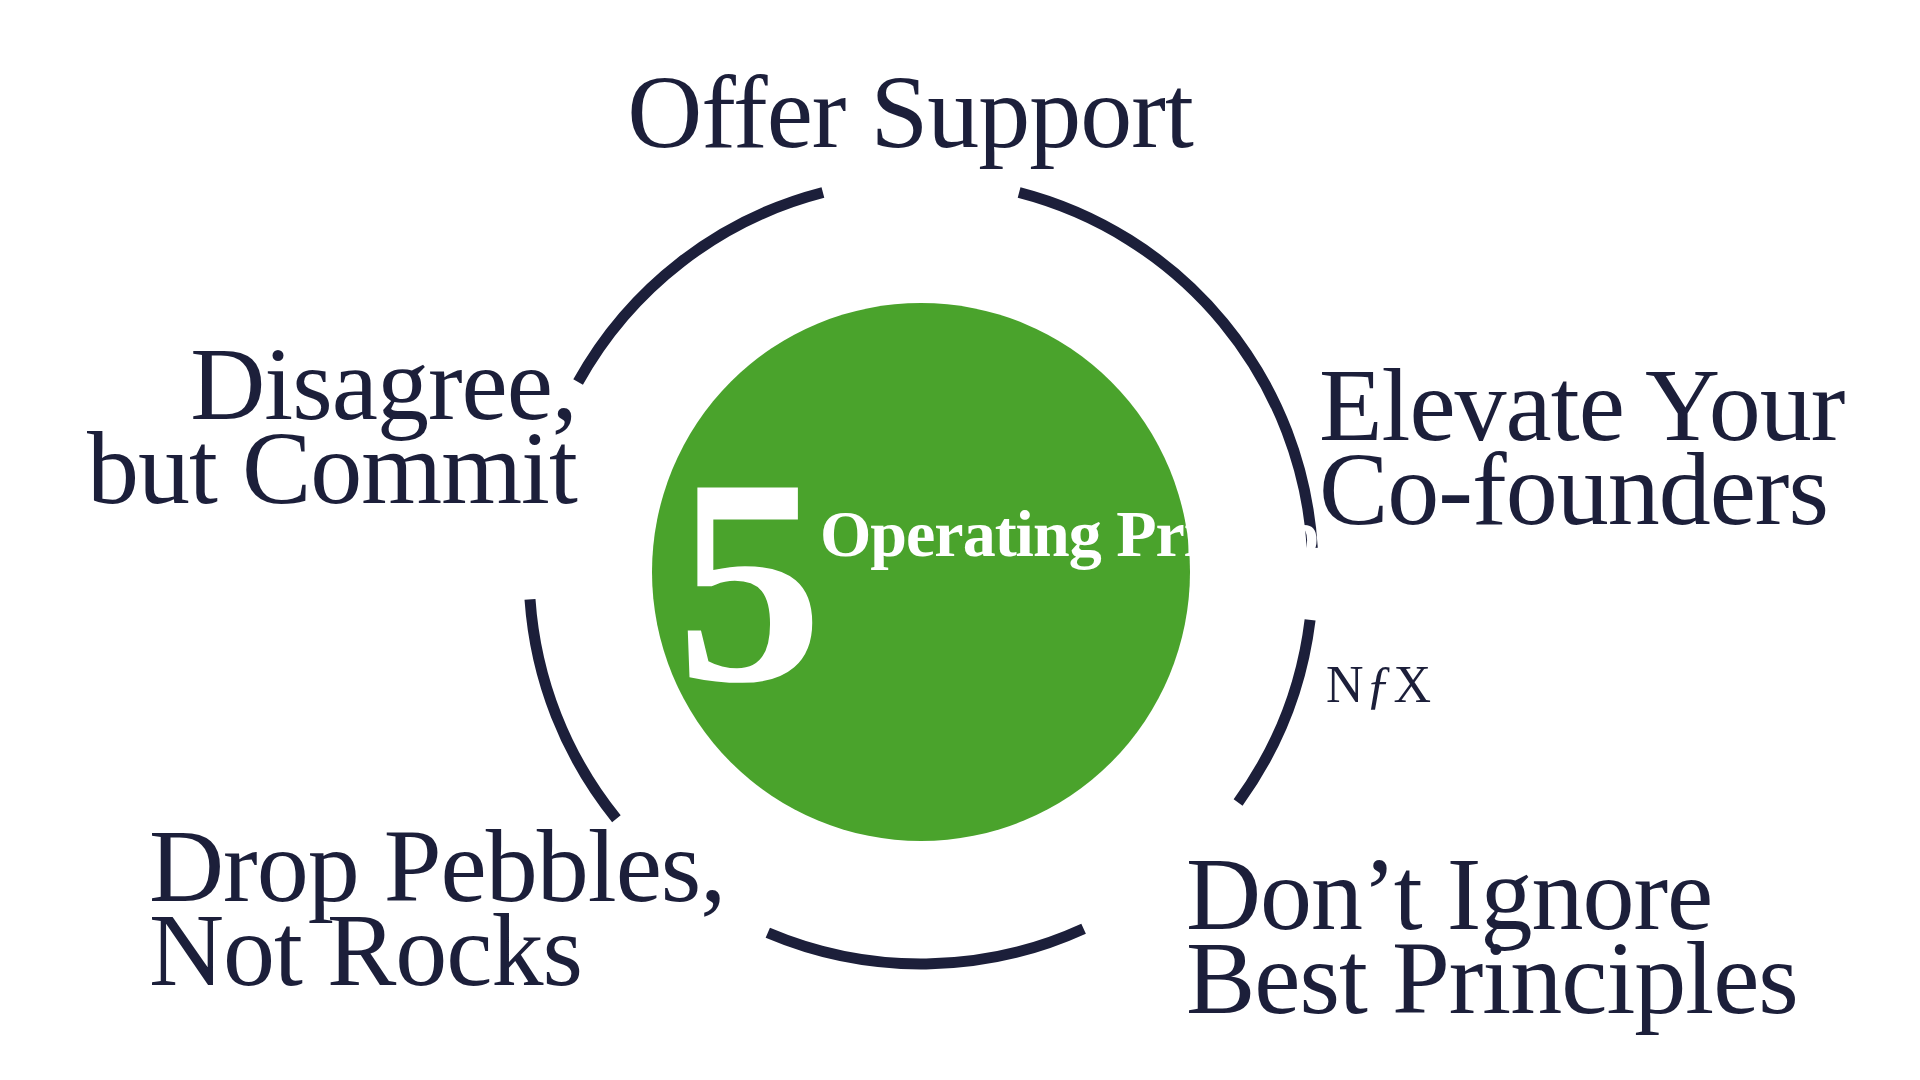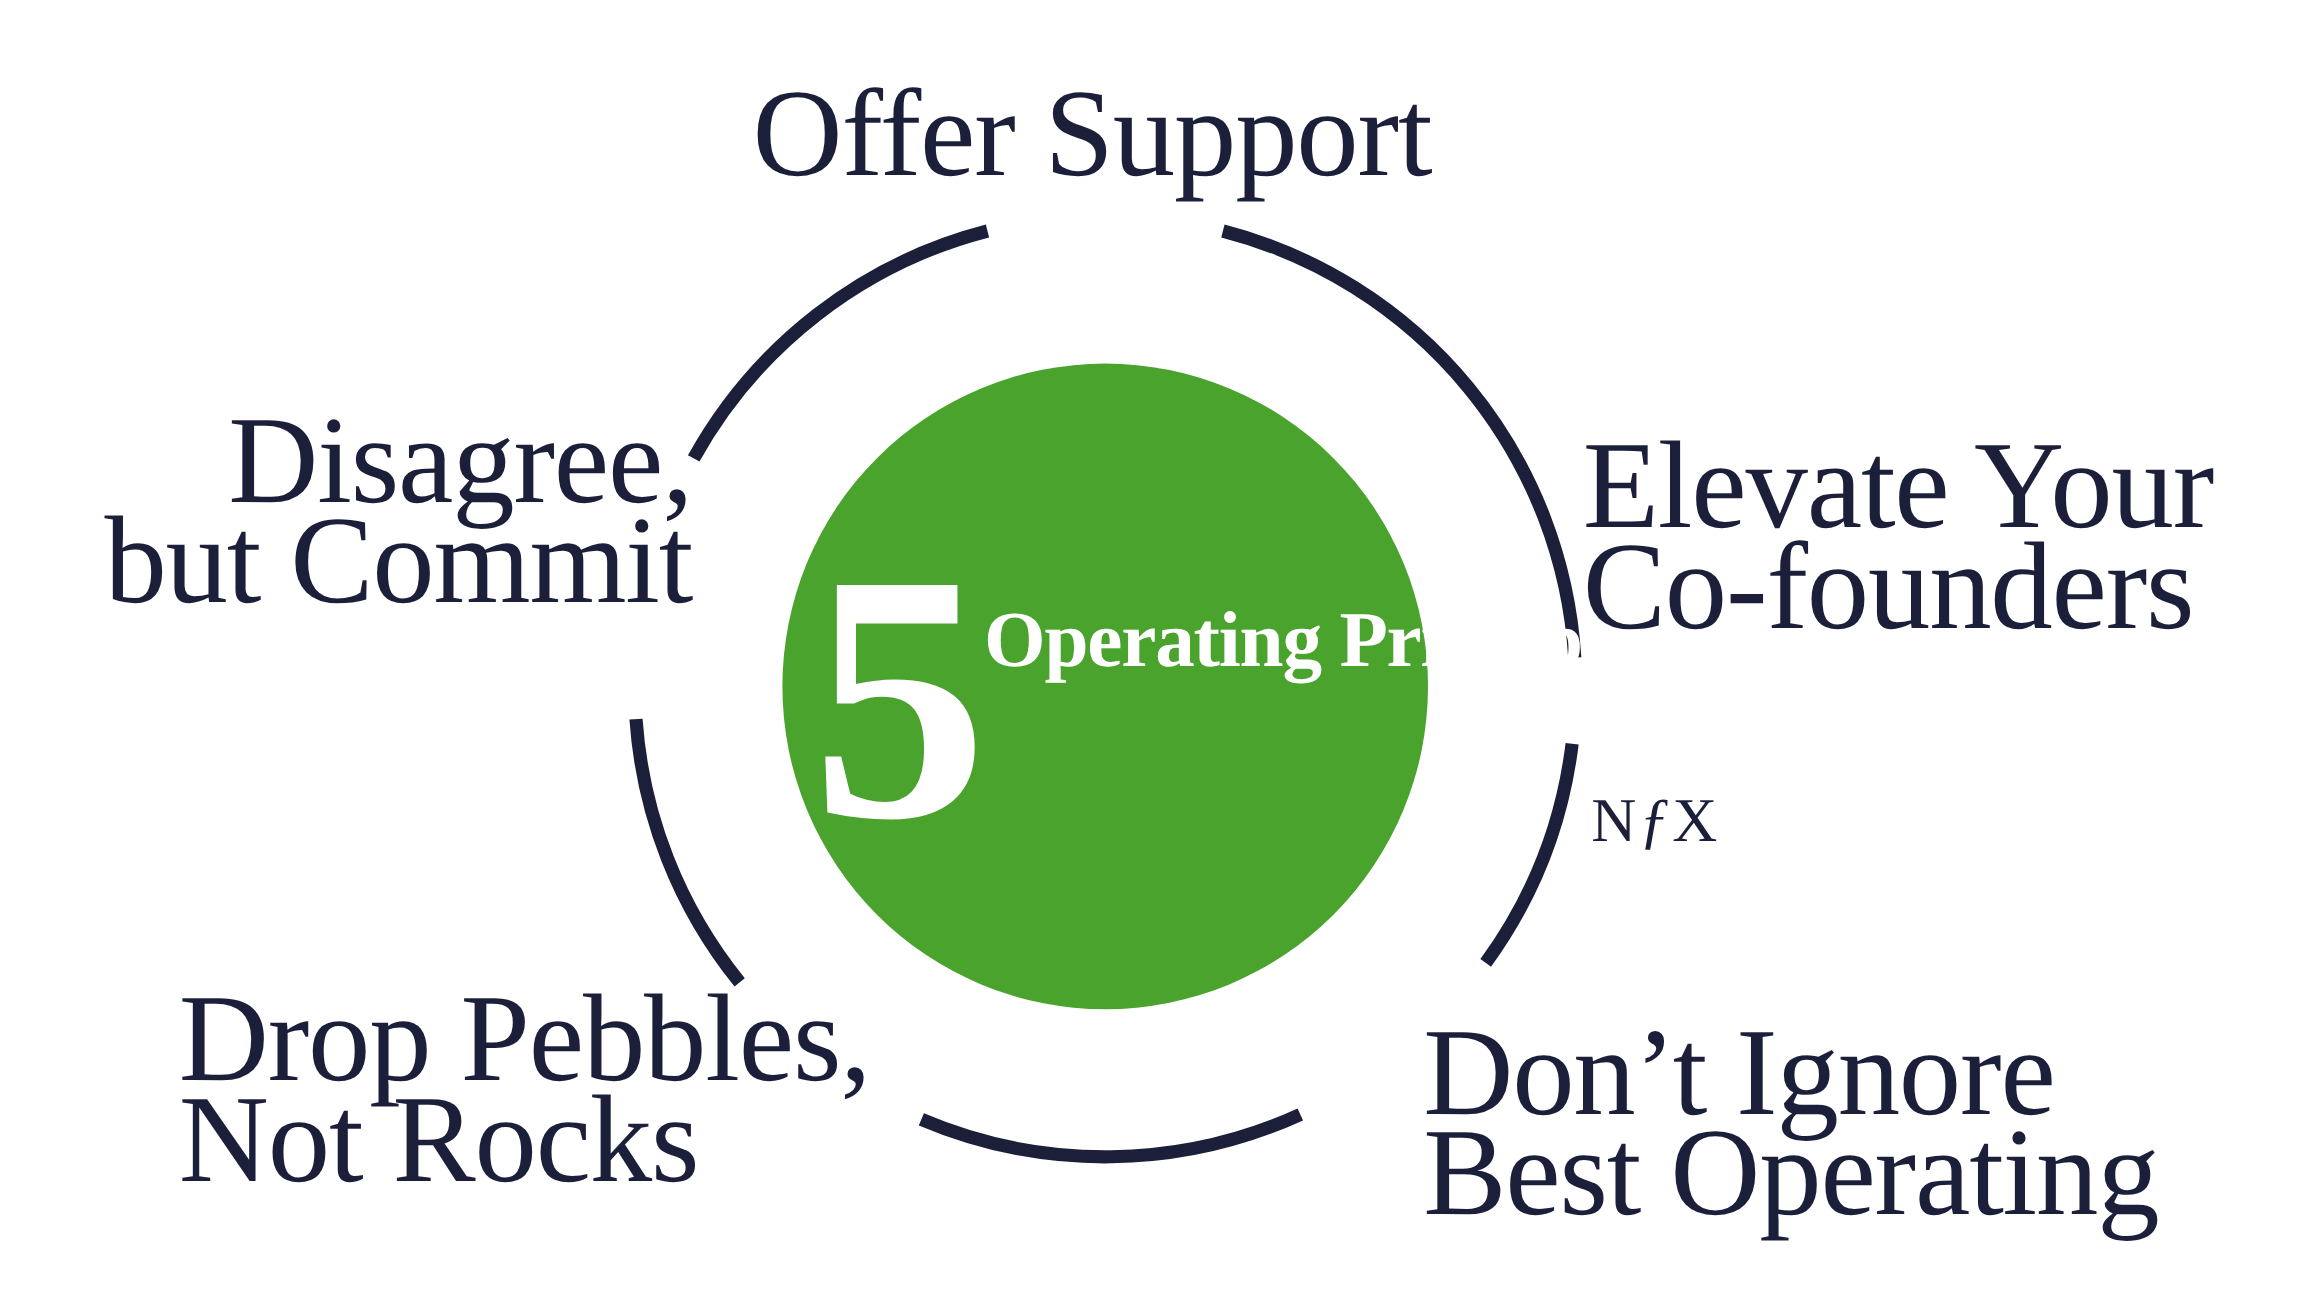--- a/index.html
+++ b/index.html
@@ -94,21 +94,21 @@
     <span class="line">Offer Support</span>
   </div>
 
   <div class="label label-elevate">
     <span class="line">Elevate Your</span>
     <span class="line">Co-founders</span>
   </div>
 
   <div class="label label-dont">
     <span class="line">Don’t Ignore</span>
-    <span class="line">Best Operating</span>
+    <span class="line">Best Principles</span>
   </div>
 
   <div class="label label-drop">
     <span class="line">Drop Pebbles,</span>
     <span class="line">Not Rocks</span>
   </div>
 
   <div class="label label-disagree">
     <span class="line indent">Disagree,</span>
     <span class="line">but Commit</span>

